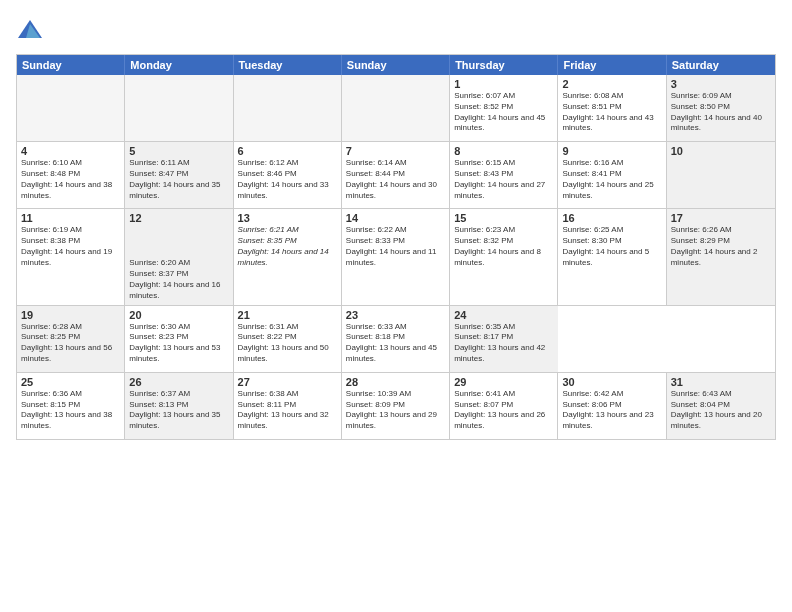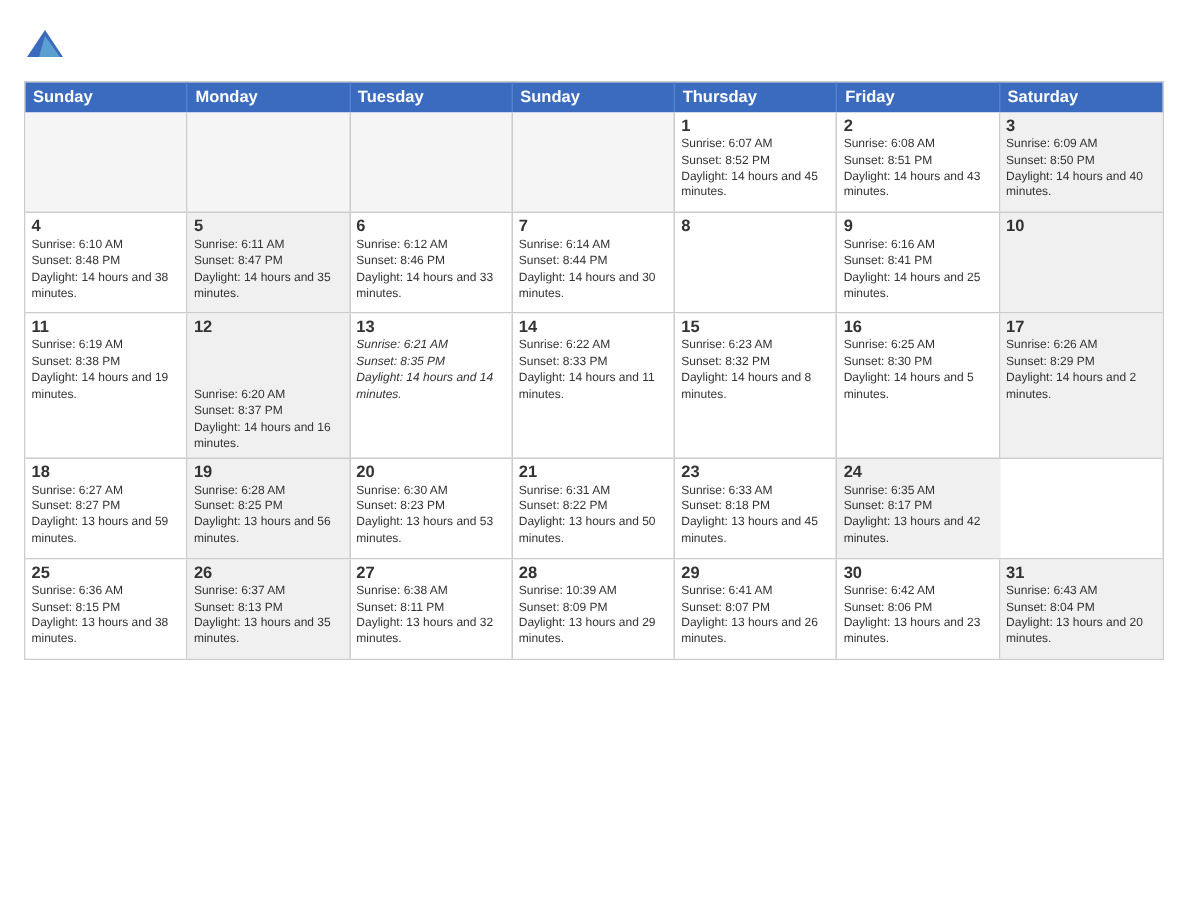--- a/index.html
+++ b/index.html
@@ -186,20 +186,23 @@
 Daylight: 14 hours and 33 minutes.</div>
           </div>
           <div class="cal-cell">
             <span class="day-num">7</span>
             <div class="cell-text" style="white-space: pre-line;">Sunrise: 6:14 AM
 Sunset: 8:44 PM
 Daylight: 14 hours and 30 minutes.</div>
           </div>
           <div class="cal-cell">
             <span class="day-num">8</span>
+            <div class="cell-text" style="white-space: pre-line;">Sunrise: 6:15 AM
+Sunset: 8:43 PM
+Daylight: 14 hours and 27 minutes.</div>
           </div>
           <div class="cal-cell">
             <span class="day-num">9</span>
             <div class="cell-text" style="white-space: pre-line;">Sunrise: 6:16 AM
 Sunset: 8:41 PM
 Daylight: 14 hours and 25 minutes.</div>
           </div>
           <div class="cal-cell shaded">
             <span class="day-num">10</span>
           </div>
@@ -242,26 +245,20 @@
 Daylight: 14 hours and 5 minutes.</div>
           </div>
           <div class="cal-cell shaded">
             <span class="day-num">17</span>
             <div class="cell-text" style="white-space: pre-line;">Sunrise: 6:26 AM
 Sunset: 8:29 PM
 Daylight: 14 hours and 2 minutes.</div>
           </div>
         </div>
         <div class="cal-row">
-          <div class="cal-cell">
-            <span class="day-num">18</span>
-            <div class="cell-text" style="white-space: pre-line;">Sunrise: 6:27 AM
-Sunset: 8:27 PM
-Daylight: 13 hours and 59 minutes.</div>
-          </div>
           <div class="cal-cell shaded">
             <span class="day-num">19</span>
             <div class="cell-text" style="white-space: pre-line;">Sunrise: 6:28 AM
 Sunset: 8:25 PM
 Daylight: 13 hours and 56 minutes.</div>
           </div>
           <div class="cal-cell">
             <span class="day-num">20</span>
             <div class="cell-text" style="white-space: pre-line;">Sunrise: 6:30 AM
 Sunset: 8:23 PM

